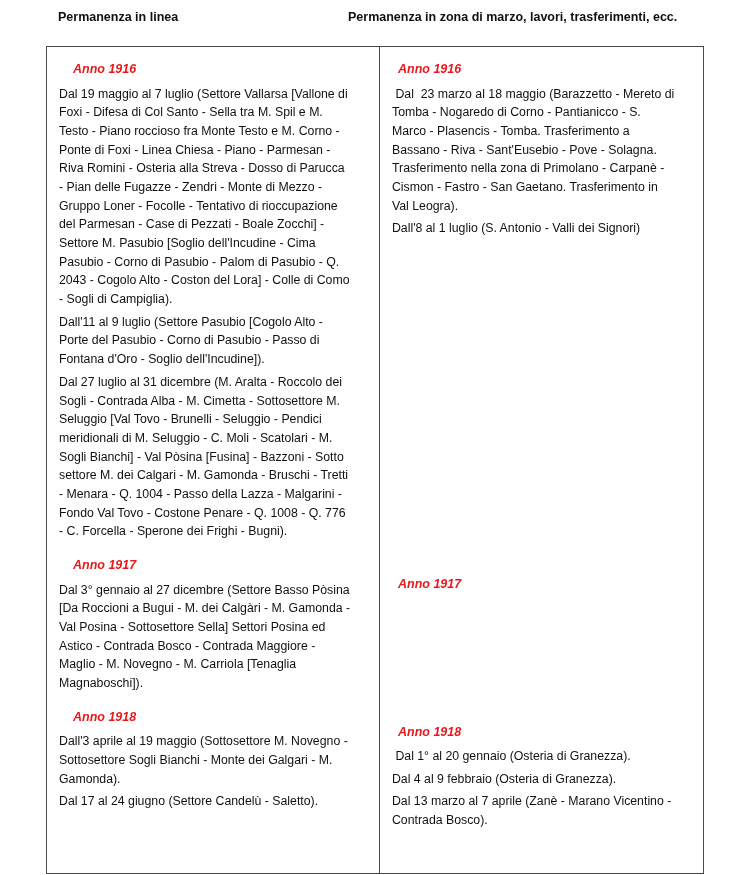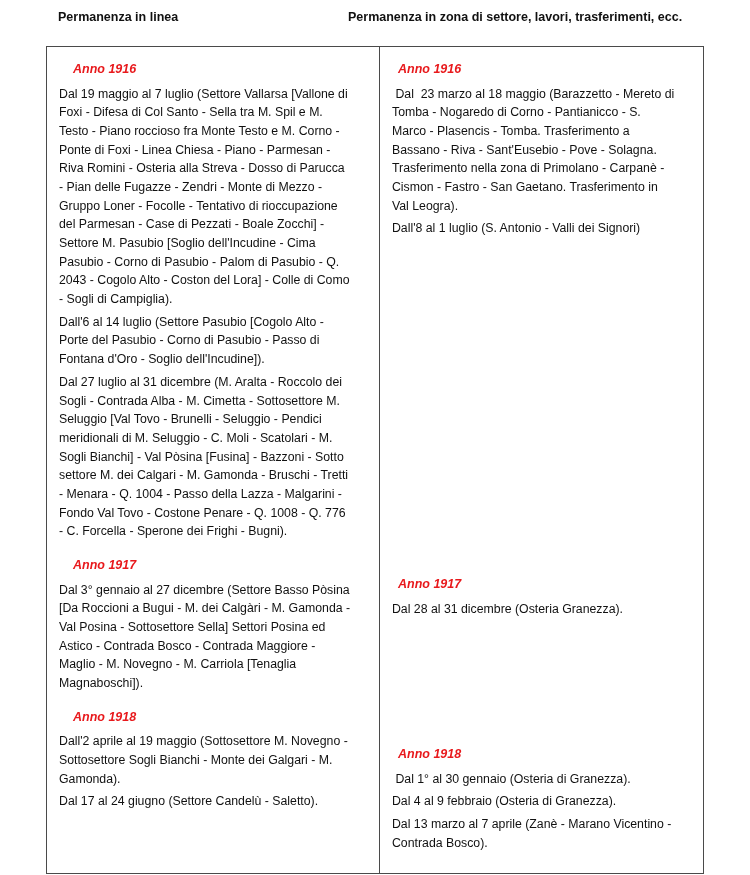--- a/index.html
+++ b/index.html
@@ -86,55 +86,54 @@
   .spacer-1918-r { height: 120px; }
   .gap-sm { height: 8px; }
 </style>
 </head>
 <body>
 
 <div class="page">
 
   <div class="headers">
     <div class="head-cell head-left">Permanenza in linea</div>
-    <div class="head-cell head-right">Permanenza in zona di settore, lavori, trasferimenti, ecc.</div>
+    <div class="head-cell head-right">Permanenza in zona di marzo, lavori, trasferimenti, ecc.</div>
   </div>
 
   <div class="table">
 
     <div class="col col-left">
 
       <div class="section-title">Anno 1916</div>
       <p class="body-text">Dal 19 maggio al 7 luglio (Settore Vallarsa [Vallone di Foxi - Difesa di Col Santo - Sella tra M. Spil e M. Testo - Piano roccioso fra Monte Testo e M. Corno - Ponte di Foxi - Linea Chiesa - Piano - Parmesan - Riva Romini - Osteria alla Streva - Dosso di Parucca - Pian delle Fugazze - Zendri - Monte di Mezzo - Gruppo Loner - Focolle - Tentativo di rioccupazione del Parmesan - Case di Pezzati - Boale Zocchi] - Settore M. Pasubio [Soglio dell'Incudine - Cima Pasubio - Corno di Pasubio - Palom di Pasubio - Q. 2043 - Cogolo Alto - Coston del Lora] - Colle di Como - Sogli di Campiglia).</p>
-      <p class="body-text">Dall'6 al 14 luglio (Settore Pasubio [Cogolo Alto - Porte del Pasubio - Corno di Pasubio - Passo di Fontana d'Oro - Soglio dell'Incudine]).</p>
+      <p class="body-text">Dall'11 al 9 luglio (Settore Pasubio [Cogolo Alto - Porte del Pasubio - Corno di Pasubio - Passo di Fontana d'Oro - Soglio dell'Incudine]).</p>
       <p class="body-text">Dal 27 luglio al 31 dicembre (M. Aralta - Roccolo dei Sogli - Contrada Alba - M. Cimetta - Sottosettore M. Seluggio [Val Tovo - Brunelli - Seluggio - Pendici meridionali di M. Seluggio - C. Moli - Scatolari - M. Sogli Bianchi] - Val Pòsina [Fusina] - Bazzoni - Sotto settore M. dei Calgari - M. Gamonda - Bruschi - Tretti - Menara - Q. 1004 - Passo della Lazza - Malgarini - Fondo Val Tovo - Costone Penare - Q. 1008 - Q. 776 - C. Forcella - Sperone dei Frighi - Bugni).</p>
 
       <div class="gap-sm"></div>
       <div class="section-title">Anno 1917</div>
       <p class="body-text">Dal 3° gennaio al 27 dicembre (Settore Basso Pòsina [Da Roccioni a Bugui - M. dei Calgàri - M. Gamonda - Val Posina - Sottosettore Sella] Settori Posina ed Astico - Contrada Bosco - Contrada Maggiore - Maglio - M. Novegno - M. Carriola [Tenaglia Magnaboschi]).</p>
 
       <div class="gap-sm"></div>
       <div class="section-title">Anno 1918</div>
-      <p class="body-text">Dall'2 aprile al 19 maggio (Sottosettore M. Novegno - Sottosettore Sogli Bianchi - Monte dei Galgari - M. Gamonda).</p>
+      <p class="body-text">Dall'3 aprile al 19 maggio (Sottosettore M. Novegno - Sottosettore Sogli Bianchi - Monte dei Galgari - M. Gamonda).</p>
       <p class="body-text">Dal 17 al 24 giugno (Settore Candelù - Saletto).</p>
 
     </div>
 
     <div class="col col-right">
 
       <div class="section-title">Anno 1916</div>
       <p class="body-text"> Dal  23 marzo al 18 maggio (Barazzetto - Mereto di Tomba - Nogaredo di Corno - Pantianicco - S. Marco - Plasencis - Tomba. Trasferimento a Bassano - Riva - Sant'Eusebio - Pove - Solagna. Trasferimento nella zona di Primolano - Carpanè - Cismon - Fastro - San Gaetano. Trasferimento in Val Leogra).</p>
       <p class="body-text">Dall'8 al 1 luglio (S. Antonio - Valli dei Signori)</p>
 
       <div class="spacer-1917-r"></div>
       <div class="section-title">Anno 1917</div>
-      <p class="body-text">Dal 28 al 31 dicembre (Osteria Granezza).</p>
 
       <div class="spacer-1918-r"></div>
       <div class="section-title">Anno 1918</div>
-      <p class="body-text"> Dal 1° al 30 gennaio (Osteria di Granezza).</p>
+      <p class="body-text"> Dal 1° al 20 gennaio (Osteria di Granezza).</p>
       <p class="body-text">Dal 4 al 9 febbraio (Osteria di Granezza).</p>
       <p class="body-text">Dal 13 marzo al 7 aprile (Zanè - Marano Vicentino - Contrada Bosco).</p>
 
     </div>
 
   </div>
 </div>
 
 </body></html>

